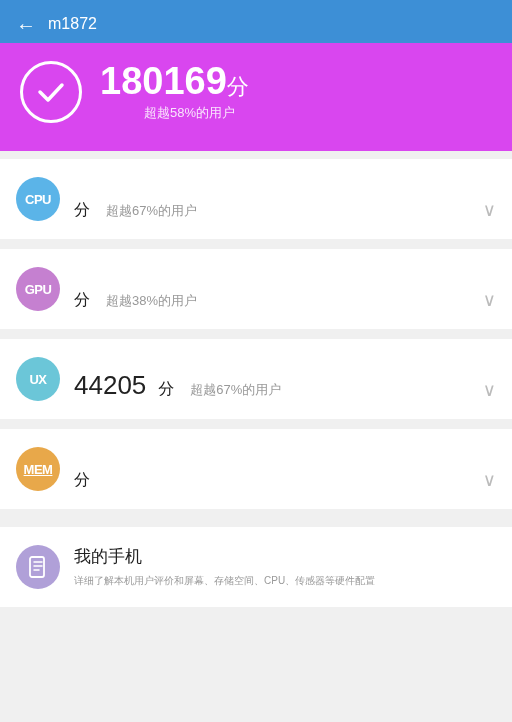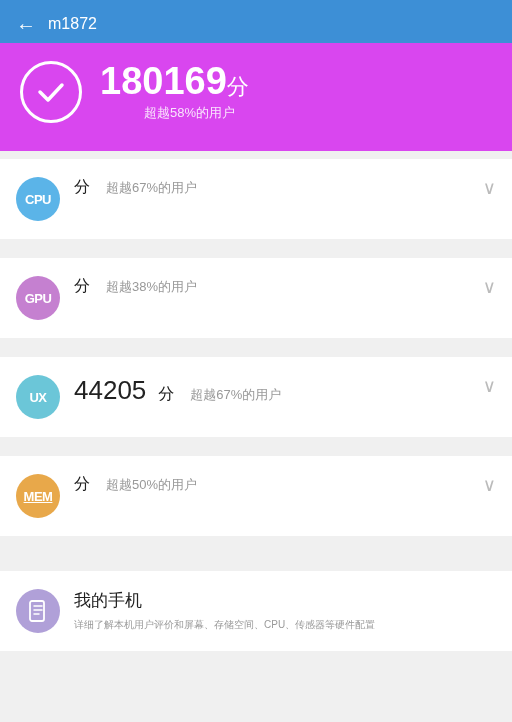--- a/index.html
+++ b/index.html
@@ -74,23 +74,23 @@
     }
 
     
     .list-container {
       background: #f0f0f0;
       padding: 8px 0;
     }
 
     .list-item {
       background: white;
-      margin-bottom: 19px;
-      display: flex;
-      align-items: flex-start;
+      margin-bottom: 10px;
+      display: flex;
+      align-items: flex-end;
       padding: 18px 16px;
       gap: 14px;
     }
 
     .badge {
       width: 44px;
       height: 44px;
       border-radius: 50%;
       display: flex;
       align-items: center;
@@ -133,21 +133,20 @@
     }
 
     .chevron {
       color: #bbb;
       font-size: 18px;
     }
 
     
     .my-phone-section {
       background: white;
-      margin-top: 8px;
       padding: 18px 16px;
       display: flex;
       align-items: flex-start;
       gap: 14px;
     }
     .my-phone-icon {
       width: 44px;
       height: 44px;
       border-radius: 50%;
       background: #b0a0d8;
@@ -231,21 +230,20 @@
       </div>
     </div>
     <span class="chevron">∨</span>
   </div>
 
   <div class="list-item">
     <div class="badge badge-mem">MEM</div>
     <div class="item-main">
       <div class="item-score-row">
           <span class="item-score-unit">分</span>
-        <span class="item-percentile">超越50%的用户</span>
       </div>
     </div>
     <span class="chevron">∨</span>
   </div>
 
 </div>
 
 <div class="my-phone-section">
   <div class="my-phone-icon">
     <svg viewBox="0 0 24 24" fill="none">

